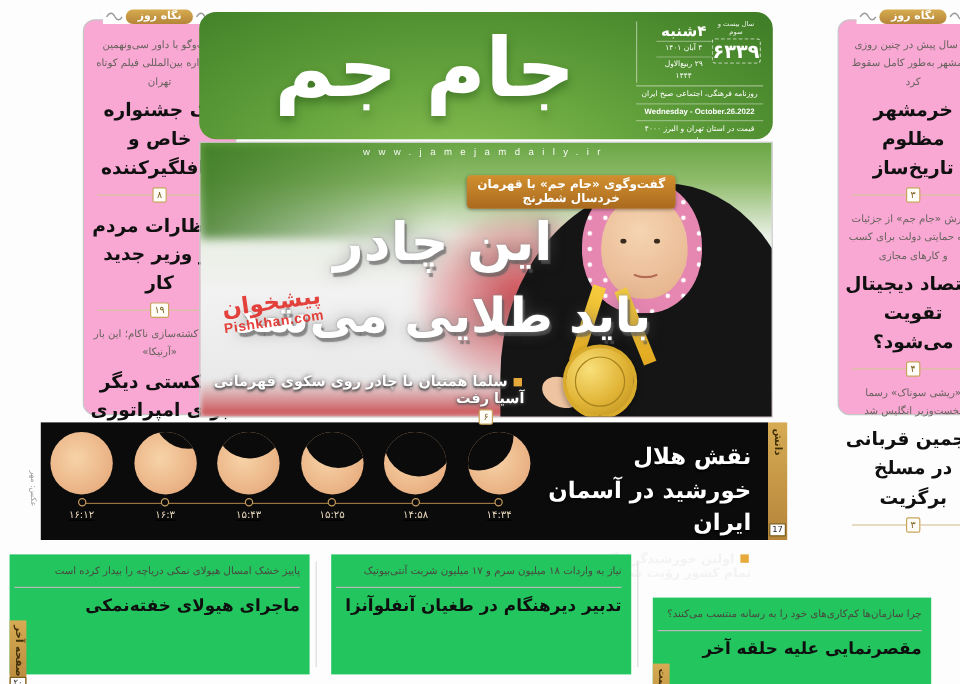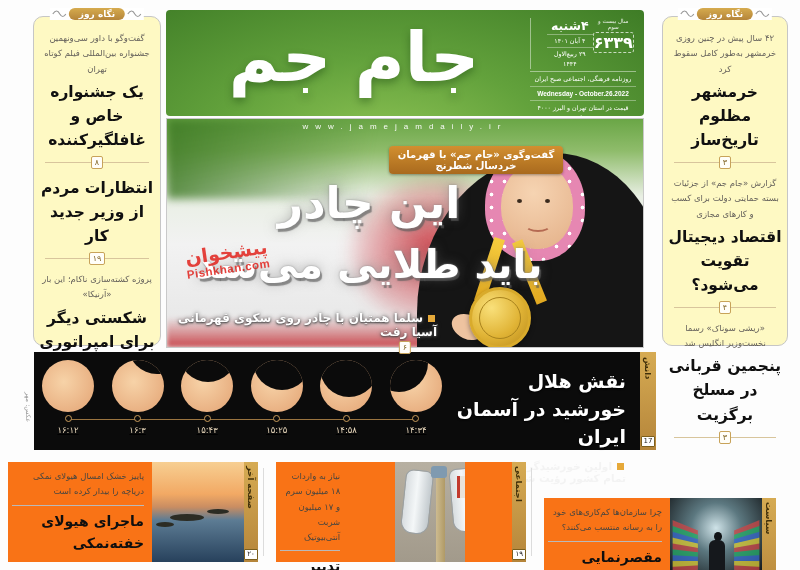--- a/index.html
+++ b/index.html
@@ -5,36 +5,36 @@
   html,body{margin:0;padding:0;background:#ffffff;}
   #page{position:relative;width:800px;height:570px;background:#fdfdfd;overflow:hidden;
         font-family:"DejaVu Sans",sans-serif;direction:ltr;}
 
   
   .pagebox{display:inline-block;border:1px solid #c8a35a;background:#fffef9;color:#7c5f1d;
            font-size:8px;line-height:11px;padding:0 3px;border-radius:2px;}
   .vtext{writing-mode:vertical-rl;font-size:8.5px;color:#41300a;font-weight:bold;letter-spacing:1px;}
 
   
-  .side-col{position:absolute;top:16px;border:1px solid #c6c6c6;border-radius:10px;background:#fef9c3;}
+  .side-col{position:absolute;top:16px;border:1px solid #c6c6c6;border-radius:10px;background:#f9a8d4;margin-left:36px;}
   #left-col{left:33px;width:126px;height:328px;}
   #right-col{left:662px;width:124px;height:328px;}
   .col-badge{position:absolute;top:-9px;left:50%;transform:translateX(-50%);display:flex;
              align-items:center;gap:2px;background:#fff;padding:0 2px;white-space:nowrap;}
   .badge-pill{background:linear-gradient(#d6ab4e,#b5853a);color:#fff;font-size:9px;font-weight:bold;
               padding:1px 10px;border-radius:8px;}
   .col-items{padding:14px 5px 4px;direction:rtl;}
   .col-item{text-align:center;}
   .kicker{font-size:8.5px;color:#66625c;line-height:1.8;}
   .headline{font-size:15.5px;font-weight:bold;color:#101010;line-height:1.55;margin:3px 0 2px;}
   .divider{display:flex;align-items:center;margin:4px 6px 7px;}
   .divider::before,.divider::after{content:"";flex:1;border-top:1px solid #d8c59c;}
 
   
-  #masthead{position:absolute;left:166px;top:10px;width:478px;height:106px;border-radius:4px;
+  #masthead{position:absolute;left:166px;top:10px;width:478px;height:106px;border-radius:14px;
             background:radial-gradient(ellipse at 45% 130%, #8fc455 0%, #63a23c 45%, #3e7c26 100%);
             overflow:hidden;}
   #logo{position:absolute;left:12px;top:-6px;width:352px;height:106px;display:flex;align-items:center;
         justify-content:center;color:#fff;font-size:68px;font-weight:bold;direction:rtl;
         text-shadow:0 4px 8px rgba(0,40,0,.35);letter-spacing:-2px;}
   #mast-info{position:absolute;right:8px;top:8px;width:106px;color:#fff;direction:rtl;text-align:center;}
   .mi-row{display:flex;border-bottom:1px solid rgba(255,255,255,.45);padding-bottom:2px;}
   .mi-right{flex:1.1;border-left:1px solid rgba(255,255,255,.45);padding-left:16px;}
   .mi-left{flex:1;padding-right:2px;}
   .mi-weekday{font-size:12.5px;font-weight:bold;line-height:1.2;}
@@ -110,21 +110,21 @@
   #eclipse-text{flex:1;direction:rtl;padding:8px 14px 6px 6px;}
   #eclipse-headline{font-size:19px;font-weight:bold;color:#fff;margin-top:8px;line-height:1.45;
         text-shadow:0 1px 2px #000;}
   #eclipse-sub{margin-top:9px;font-size:10.5px;color:#f3f3f3;font-weight:bold;}
   #eclipse-tab{position:absolute;left:640px;top:352px;width:16px;height:98px;
         background:linear-gradient(180deg,#d6ab53,#b5853a);display:flex;flex-direction:column;
         align-items:center;justify-content:space-between;padding:5px 0 3px;box-sizing:border-box;}
   #eclipse-credit{position:absolute;left:24px;top:392px;writing-mode:vertical-rl;font-size:6.5px;color:#9a9a9a;}
 
   
-  .card{position:absolute;top:462px;height:100px;display:flex;background:#f97316;}
+  .card{position:absolute;top:462px;height:100px;display:flex;background:#22c55e;flex-direction:column;}
   #card-0{left:8px;width:250px;}
   #card-1{left:276px;width:250px;gap:47px;}
   #card-2{left:544px;width:232px;margin-top:36px;}
   .card-text{flex:1;direction:rtl;text-align:right;padding:7px 8px 0 4px;}
   .card-kicker{font-size:8.5px;color:#4a463f;line-height:1.8;}
   .card-rule{border-top:1px solid #b9b9b9;margin:5px 0 4px;}
   .card-headline{font-size:14px;font-weight:bold;color:#0f0f0f;line-height:1.6;}
   .card-img{width:92px;height:100px;position:relative;overflow:hidden;background:#888;}
   .card-tab{width:14px;height:100px;background:linear-gradient(180deg,#d6ab53,#b5853a);display:flex;
         flex-direction:column;align-items:center;justify-content:space-between;padding:4px 0 2px;

